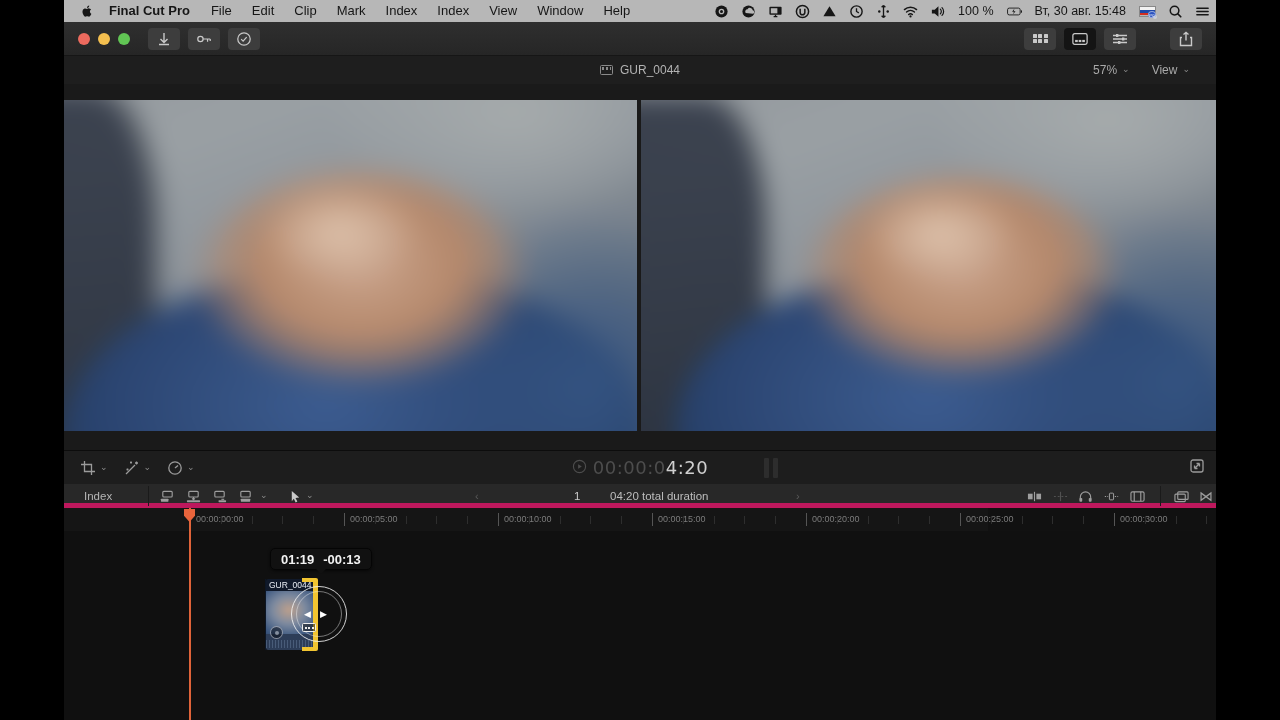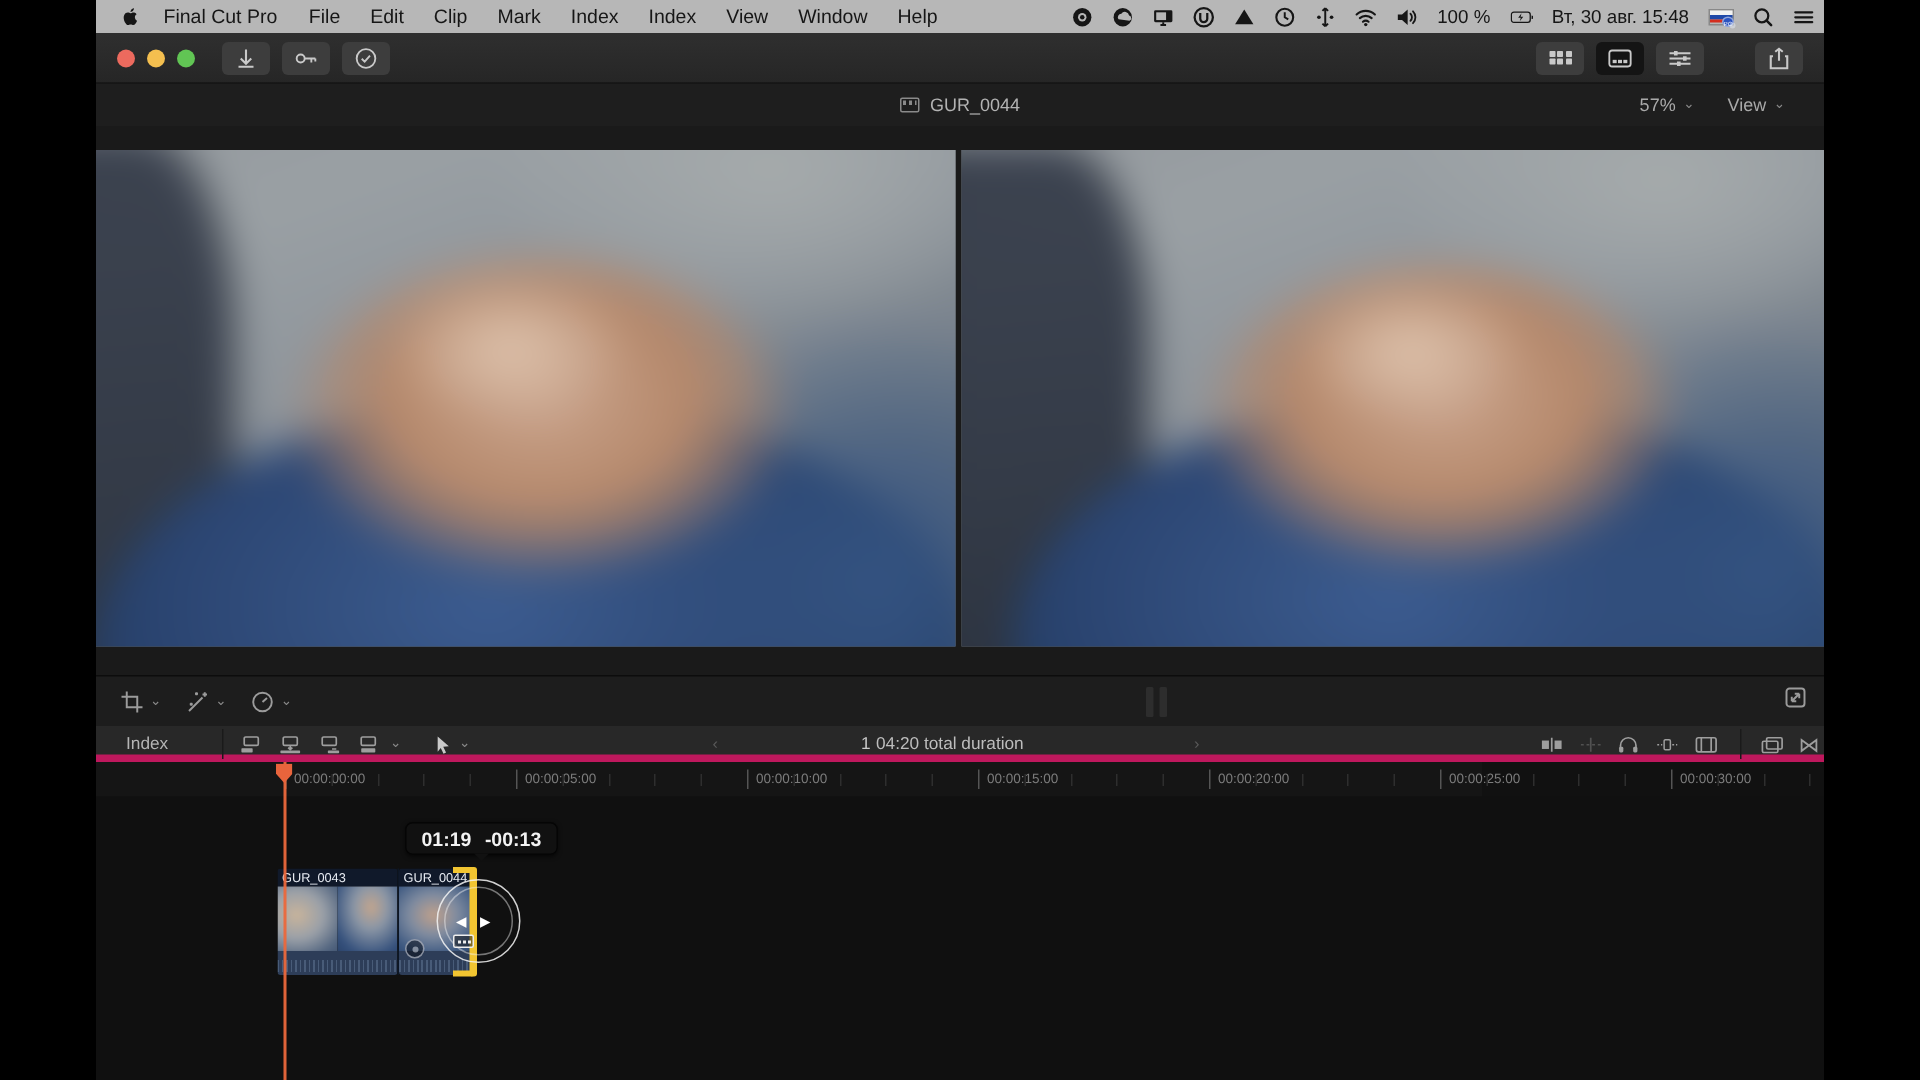--- a/index.html
+++ b/index.html
@@ -8,21 +8,21 @@
   .stage { position:absolute; inset:0; width:1280px; height:720px; }
   .screen { position:absolute; left:64px; top:0; width:1152px; height:720px; background:#111; }
 
   
   .menubar { position:absolute; left:0; top:0; width:1152px; height:22px;
              background:#b7b7b7; display:flex; align-items:center; color:#161616;
              font-size:13px; }
   .menubar .apple { width:22px; display:flex; justify-content:center; margin-left:12px; }
   .menubar .apple svg { width:14px; height:16px; fill:#161616; }
   .menu-item { padding:0 10px; height:22px; line-height:22px; white-space:nowrap; }
-  .menu-item.app { font-weight:normal; padding:0 11px; }
+  .menu-item.app { font-weight:bold; padding:0 11px; }
   .status { margin-left:auto; display:flex; align-items:center; height:22px; gap:0; }
   .status-item { display:flex; align-items:center; justify-content:center; height:22px; padding:0 6px; color:#161616; }
   .status-item svg { width:15px; height:15px; }
   .status-text { font-size:12.5px; white-space:nowrap; padding:0 7px; }
   .flag { width:17px; height:11px; position:relative; border:0.5px solid #888; }
   .flag .b1 { height:34%; background:#f2f2f2; }
   .flag .b2 { height:33%; background:#1f48a8; }
   .flag .b3 { height:33%; background:#d42e1f; }
   .flag .badge { position:absolute; right:-1px; bottom:-2px; width:8px; height:7px; background:#2b53c0; color:#fff; font-size:4px; line-height:7px; text-align:center; }
 
@@ -370,20 +370,31 @@
         <span class="chev">⌄</span>
       </div>
       <div class="tr-ico">
         <svg viewBox="0 0 16 16">
             <circle cx="8" cy="8" r="6.2"></circle>
             <path d="M8 8l3-2.6"></path>
           </svg>
         <span class="chev">⌄</span>
       </div>
 
+      <div class="timecode">
+        <span class="tc-play">
+          <svg viewBox="0 0 16 16">
+              <circle cx="8" cy="8" r="6.5"></circle>
+              <path d="M6.5 5.5L10.5 8 6.5 10.5z" fill="#4d4d4d" stroke="none"></path>
+            </svg>
+        </span>
+        <span>
+          <span class="tc-dim">00:00:0</span><span class="tc-bright">4:20</span>
+        </span>
+      </div>
       <div class="meters">
           <div></div>
           <div></div>
         </div>
 
       <div class="expand-btn">
         <svg viewBox="0 0 14 14">
             <rect x="1" y="1" width="12" height="12" rx="2"></rect>
             <path d="M4.5 9.5L9.5 4.5M9.5 4.5h-3M9.5 4.5v3M4.5 9.5v-3M4.5 9.5h3"></path>
           </svg>
@@ -430,21 +441,21 @@
           </svg>
       </div>
       <div class="abs chev" style="left:242px">⌄</div>
 
       <div class="abs nav-ch" style="left:411px">
         <span>‹</span>
       </div>
       <div class="abs" style="left:510px; color:#c9c9c9">
         <span>1</span>
       </div>
-      <div class="abs" style="left:520px; color:#bdbdbd">
+      <div class="abs" style="left:546px; color:#bdbdbd">
         <span>04:20 total duration</span>
       </div>
       <div class="abs nav-ch" style="left:732px">
         <span>›</span>
       </div>
 
       <div class="abs tl-ico" style="left:963px">
         <svg viewBox="0 0 16 12">
             <rect x="1" y="3" width="5" height="6" fill="#9e9e9e" stroke="none"></rect>
             <path d="M8 1v10"></path>
@@ -528,36 +539,20 @@
         <div class="tick minor" style="left: 958px;"></div>
         <div class="tick minor" style="left: 988px;"></div>
         <div class="tick minor" style="left: 1019px;"></div>
         <div class="tick minor" style="left: 1081px;"></div>
         <div class="tick minor" style="left: 1112px;"></div>
         <div class="tick minor" style="left: 1142px;"></div>
       </div>
 
     <div class="tl-body">
 
-      <div class="clip" style="left:121px; width:80px">
-        <div class="clip-name">GUR_0043</div>
-        <div class="thumbs">
-          <div class="thumb">
-              <div class="tin" style="background:
-            radial-gradient(ellipse at 35% 45%, #c9b49b 0%, #9aa0a8 40%, #51647f 75%, #3c4f6c 100%)"></div>
-            </div>
-          <div class="thumb">
-              <div class="tin" style="background:
-            radial-gradient(ellipse at 55% 35%, #c3a58d 0%, #8c97a6 30%, #34507c 70%, #273d61 100%)"></div>
-            </div>
-        </div>
-        <div class="audio">
-            <div class="wave"></div>
-          </div>
-      </div>
 
       <div class="clip-sep" style="left:201px"></div>
 
       <div class="clip" style="left:202px; width:52px">
         <div class="clip-name">GUR_0044</div>
         <div class="thumbs">
           <div class="thumb">
               <div class="tin" style="background:
             radial-gradient(ellipse at 45% 45%, #bfa08b 0%, #7e8ba0 35%, #3a567f 70%, #2b4166 100%)"></div>
             </div>

